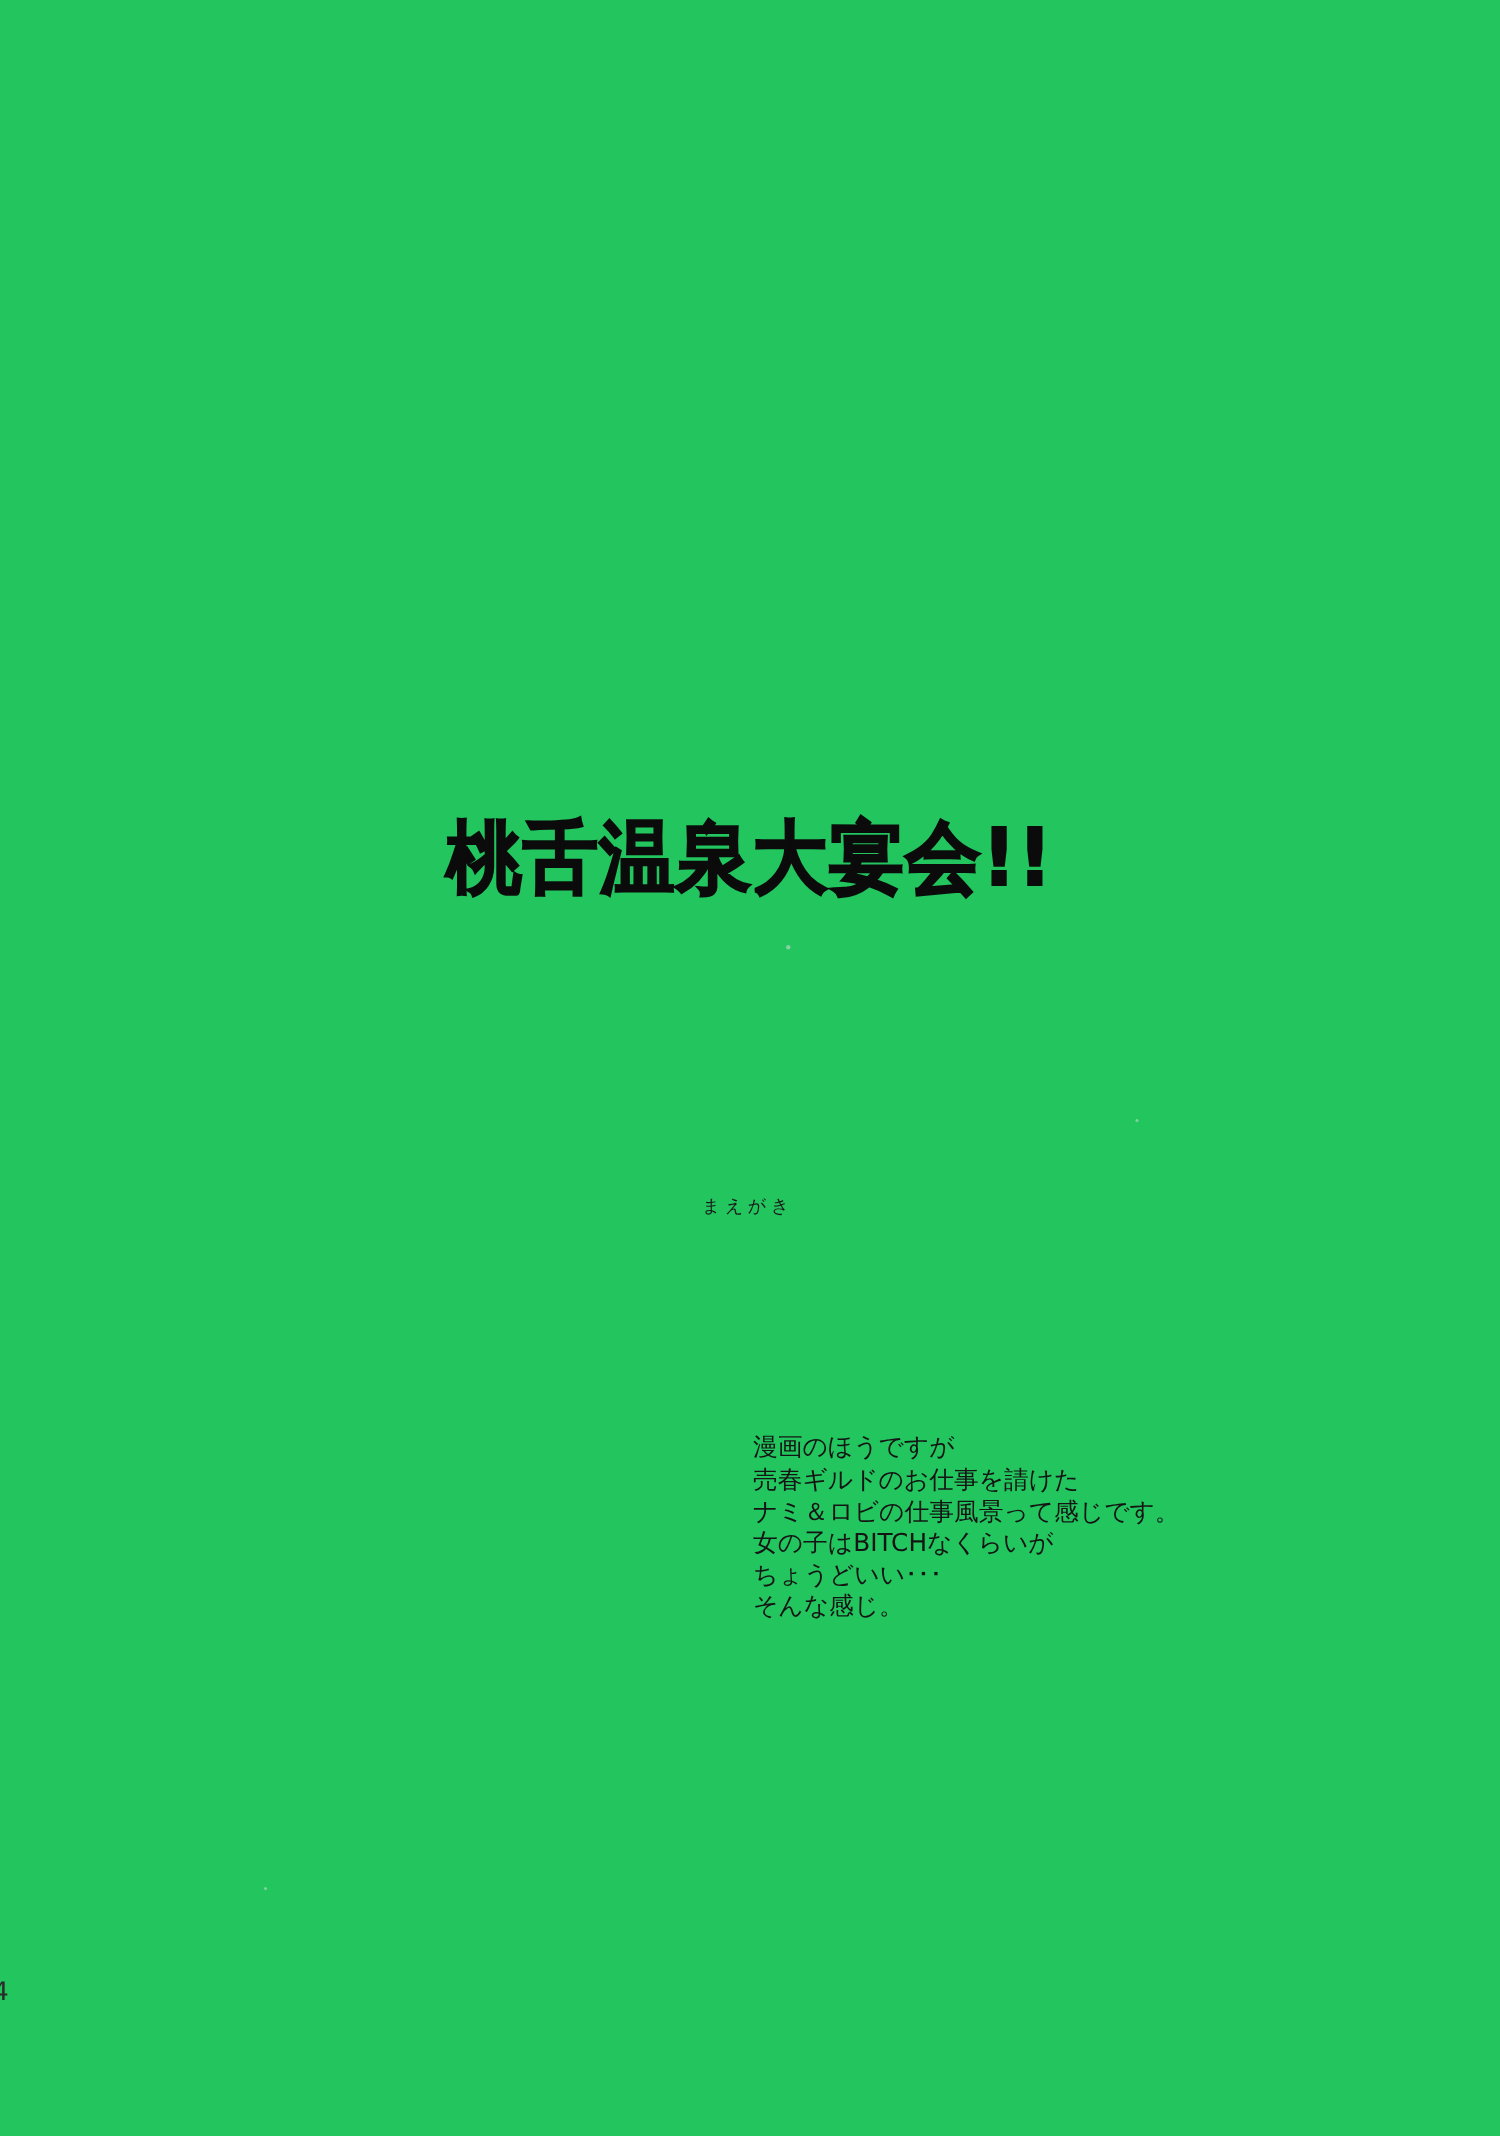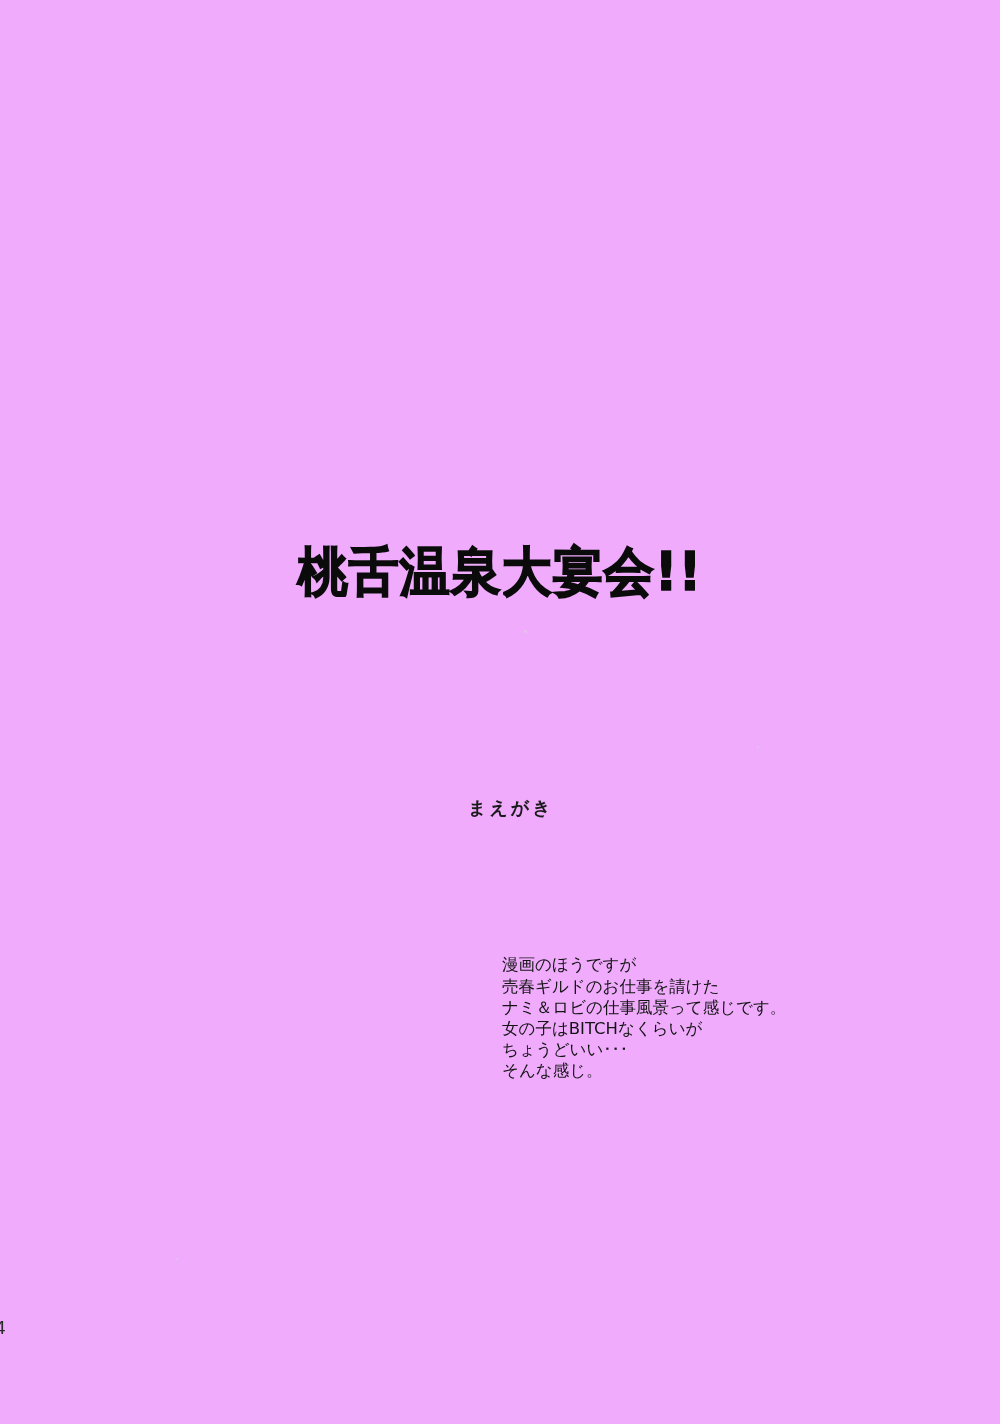--- a/index.html
+++ b/index.html
@@ -12,21 +12,21 @@
     height: 1424px;
     position: relative;
     overflow: hidden;
     font-family: "DejaVu Sans", "Liberation Sans", sans-serif;
     color: #111111;
   }
 
   .page {
     position: absolute;
     inset: 0;
-    background: #f0abfc;
+    background: #22c55e;
   }
 
   
   .title {
     position: absolute;
     left: 0;
     right: 0;
     top: 505px;
     text-align: center;
     font-family: "DejaVu Sans", "Liberation Sans", sans-serif;
@@ -36,25 +36,24 @@
     color: #0b0b0b;
     -webkit-text-stroke: 1.4px #0b0b0b;
     transform: scaleY(1.06);
   }
 
   
   .preface-heading {
     position: absolute;
     left: 468px;
     top: 796px;
-    font-size: 18px;
+    font-size: 12px;
     letter-spacing: 3px;
     color: #1a1a1a;
     font-family: "DejaVu Sans", "Liberation Sans", sans-serif;
-    font-weight: bold;
   }
 
   
   .body-block {
     position: absolute;
     left: 502px;
     top: 912px;
     width: 420px;
     font-size: 16.5px;
     line-height: 21.2px;

